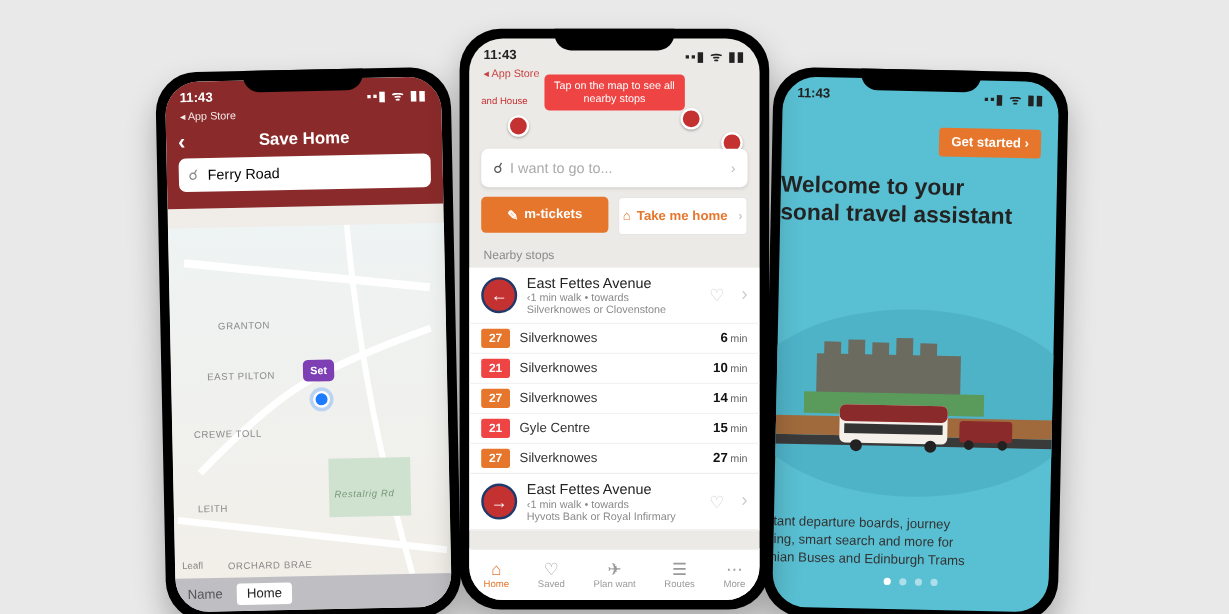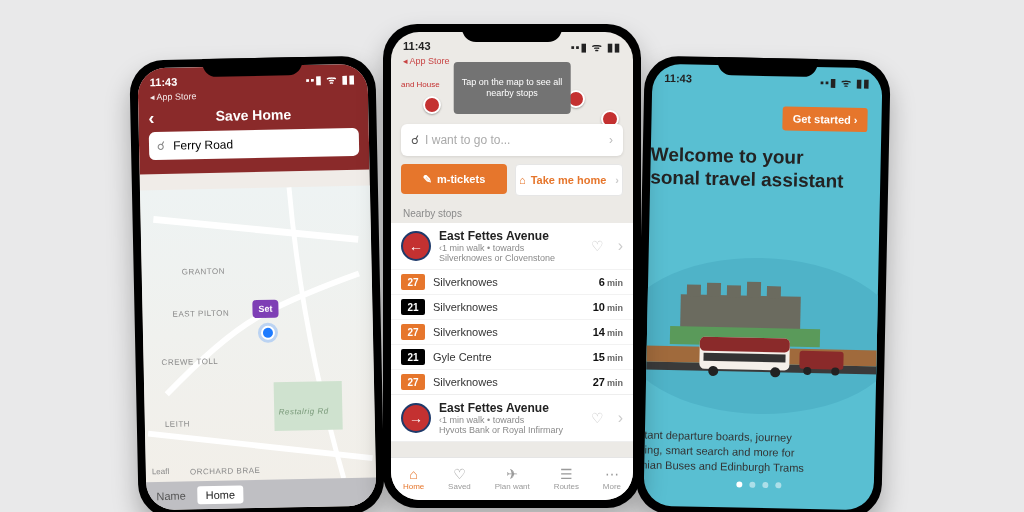--- a/index.html
+++ b/index.html
@@ -33,41 +33,41 @@
   .cta{position:absolute;right:14px;top:40px;background:#e6762c;color:#fff;font-size:11px;font-weight:600;padding:6px 10px;border-radius:3px}
   .welcome{position:absolute;left:0;top:80px;font-size:19px;font-weight:700;color:#232323;line-height:1.2;white-space:nowrap}
   .illus{position:absolute;top:190px;left:-10px;right:-6px;height:160px}
   .desc{position:absolute;left:-6px;right:12px;top:364px;font-size:11px;color:#333;line-height:1.35}
   .dots{position:absolute;left:50%;bottom:20px;transform:translateX(-50%);display:flex;gap:7px}
   .dot{width:6px;height:6px;border-radius:50%;background:#fff;opacity:.5}
   .dot.on{opacity:1}
   
   .ph-ctr{left:383px;top:24px;width:258px;height:484px;z-index:20}
   .ph-ctr .screen{background:#eceae6}
-  .tip{position:absolute;top:30px;left:50%;transform:translateX(-50%);background:#737373;color:#fff;font-size:9px;padding:15px 8px;border-radius:4px;text-align:center;line-height:1.2;z-index:5}
+  .tip{position:absolute;top:30px;left:50%;transform:translateX(-50%);background:#ef4444;color:#fff;font-size:9px;padding:4px 8px;border-radius:4px;text-align:center;line-height:1.2;z-index:5}
   .csearch{position:absolute;top:92px;left:10px;right:10px;background:#fff;border-radius:6px;height:32px;display:flex;align-items:center;padding:0 10px;color:#aaa;font-size:12px;box-shadow:0 1px 3px rgba(0,0,0,.1)}
   .csearch .chev{margin-left:auto;color:#bbb}
   .btnrow{position:absolute;top:132px;left:10px;right:10px;display:flex;gap:8px}
   .obtn{flex:1;background:#e6762c;color:#fff;font-size:11px;font-weight:600;height:30px;border-radius:4px;display:flex;align-items:center;justify-content:center;gap:5px}
   .obtn.hollow{background:#fff;color:#e6762c;border:1px solid #e6e6e6}
   .obtn.hollow .chev{margin-left:4px;color:#ccc}
   .sect{position:absolute;top:170px;left:0;right:0;bottom:42px;overflow:hidden}
   .shd{padding:6px 12px 4px;font-size:10px;color:#8a8a8a}
   .stop{background:#fff;border-bottom:1px solid #eee}
   .stop-h{display:flex;align-items:center;padding:6px 10px;gap:8px}
   .ring{width:26px;height:26px;border-radius:50%;background:#c43131;border:2px solid #1f3a6a;display:flex;align-items:center;justify-content:center;color:#fff;font-size:14px;flex:none}
   .stop-t{flex:1}
-  .stop-t .nm{font-size:12px;font-weight:700;color:#222}
+  .stop-t .nm{font-size:12px;font-weight:400;color:#222}
   .stop-t .sub{font-size:9px;color:#8a8a8a}
   .heart{color:#ccc;font-size:14px}
   .row{display:flex;align-items:center;padding:4px 10px 4px 10px;border-top:1px solid #f2f2f2;font-size:11px;color:#333}
   .badge{width:24px;height:16px;border-radius:2px;color:#fff;font-size:10px;font-weight:700;display:flex;align-items:center;justify-content:center;margin-right:8px}
-  .b27{background:#e6762c}.b21{background:#000000}
+  .b27{background:#e6762c}.b21{background:#ef4444}
   .eta{margin-left:auto;font-weight:700;color:#111}
-  .eta .u{font-size:9px;font-weight:700;color:#666;margin-left:2px}
+  .eta .u{font-size:9px;font-weight:400;color:#666;margin-left:2px}
   .alld{padding:6px 12px;font-size:11px;color:#e6762c}
   .tabbar{position:absolute;left:0;right:0;bottom:0;height:42px;background:#fff;border-top:1px solid #e5e5e5;display:flex;justify-content:space-around;align-items:center}
   .tab{display:flex;flex-direction:column;align-items:center;font-size:8px;color:#9a9a9a;gap:1px}
   .tab .ic{font-size:14px;line-height:1}
   .tab.on{color:#e6762c}
   .mpin{position:absolute;width:14px;height:14px;background:#c43131;border:2px solid #fff;border-radius:50%;box-shadow:0 1px 2px rgba(0,0,0,.3)}
   .weak{position:absolute;top:48px;left:10px;font-size:8px;color:#c43131;z-index:4}
 </style>
 </head>
 <body>

